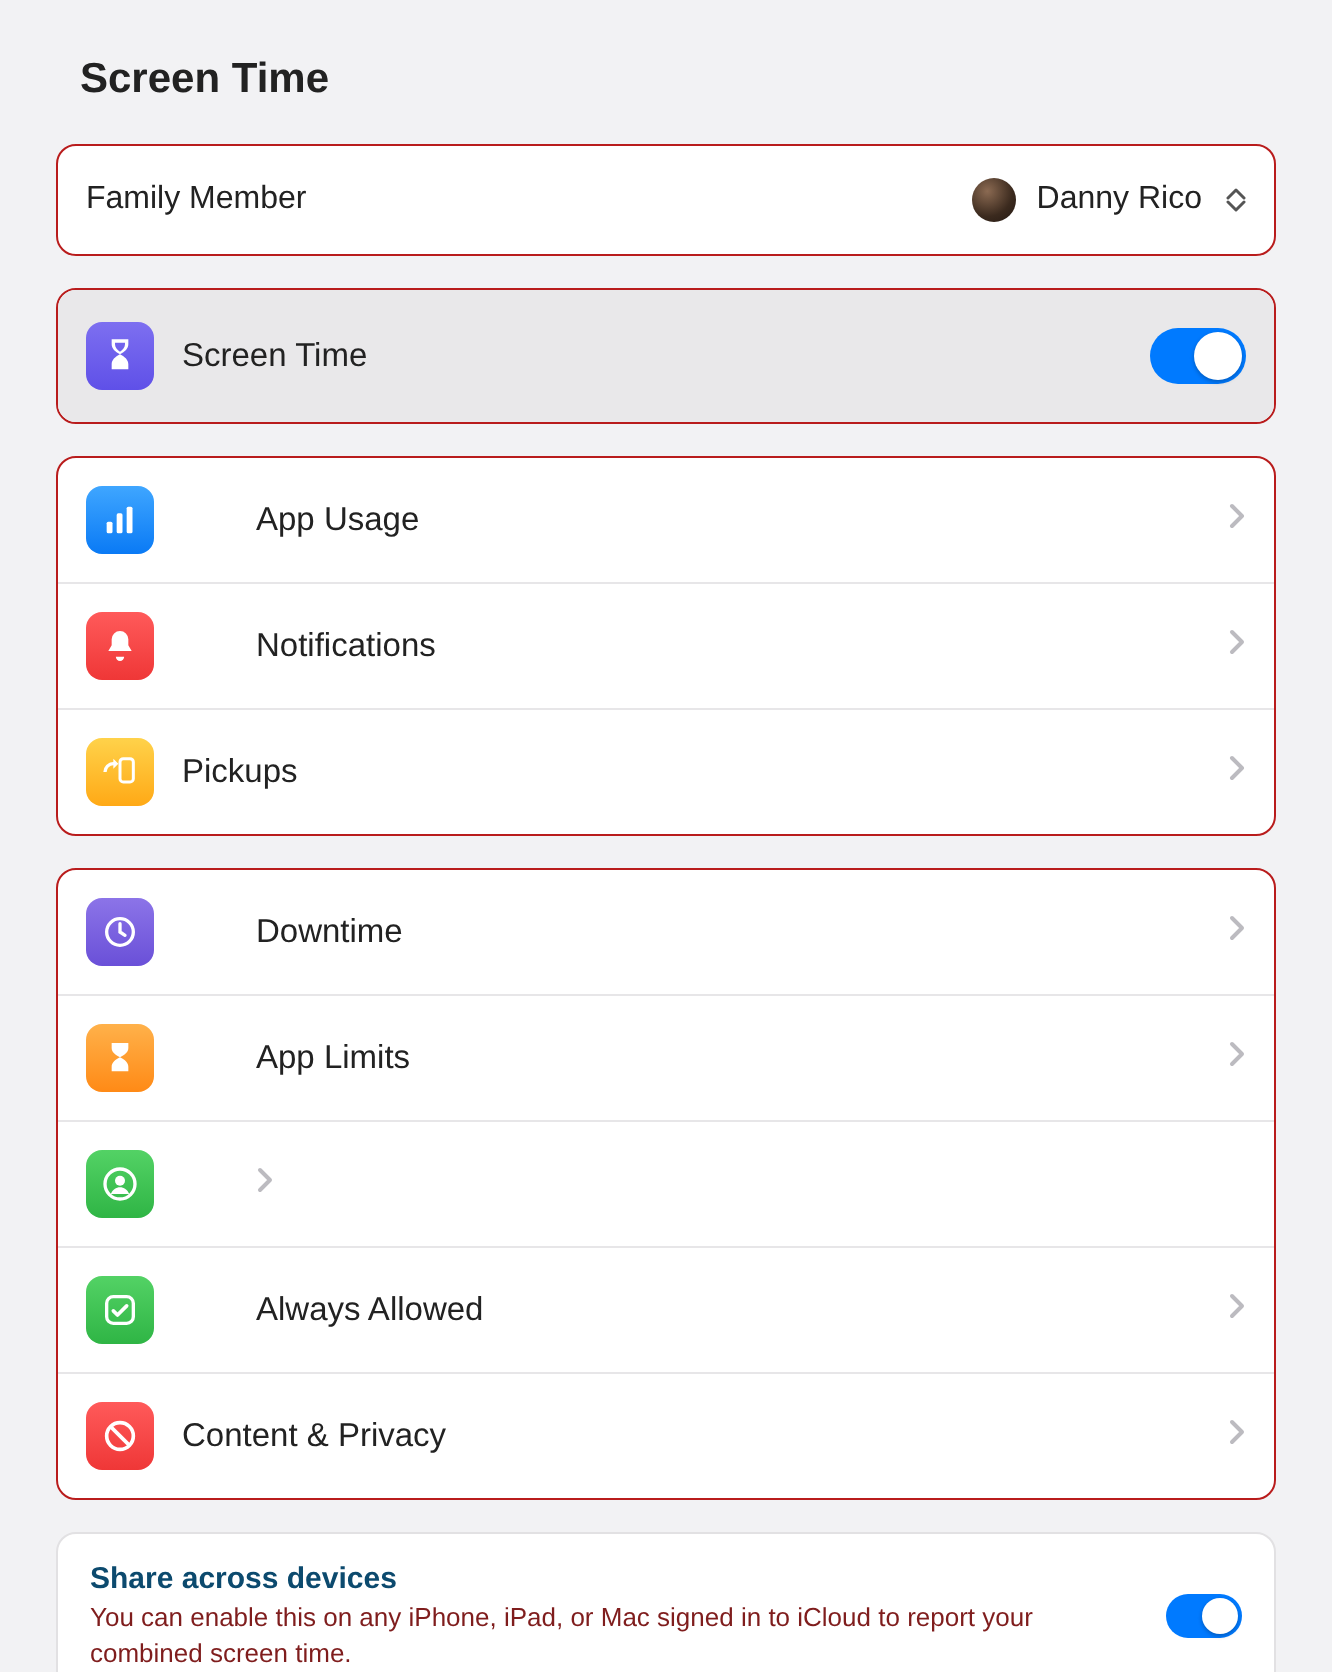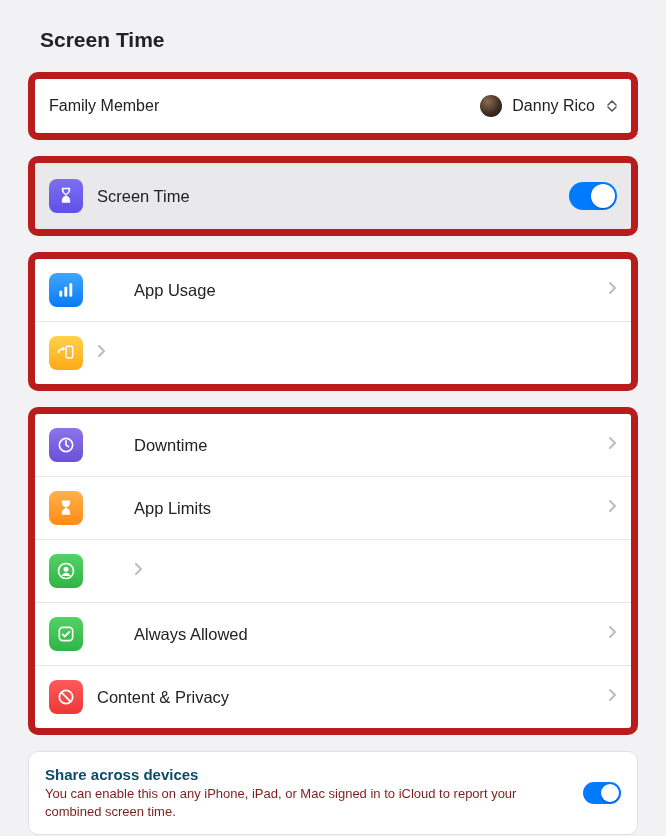--- a/index.html
+++ b/index.html
@@ -19,21 +19,21 @@
       font-size: 21px;
       font-weight: 700;
       color: #222;
       padding: 28px 0 20px 40px;
     }
     .content {
       padding: 0 28px;
     }
     .card {
       background: #fff;
-      border: 7px solid #b91c1c;
+      border: 1px solid #b91c1c;
       border-radius: 10px;
       overflow: hidden;
       margin-bottom: 16px;
     }
     .row {
       display: flex;
       align-items: center;
       padding: 14px 14px;
       min-height: 54px;
     }
@@ -214,27 +214,39 @@
             <rect x="4" y="13" width="3.5" height="7" rx="1"></rect>
             <rect x="10" y="8" width="3.5" height="12" rx="1"></rect>
             <rect x="16" y="4" width="3.5" height="16" rx="1"></rect>
           </svg>
       </div>
       <span class="row-label">App Usage</span>
       <span class="chevron"><svg width="9" height="14" viewBox="0 0 9 14">
             <path d="M2 2 L7 7 L2 12" fill="none" stroke="currentColor" stroke-width="2" stroke-linecap="round" stroke-linejoin="round"></path>
           </svg></span>
     </div>
+    <div class="row sep">
+      <div class="app-icon ic-red">
+        <svg viewBox="0 0 24 24" fill="#fff">
+            <path d="M12 3a5 5 0 0 0-5 5v3.5L5 15h14l-2-3.5V8a5 5 0 0 0-5-5zm0 18a2.5 2.5 0 0 0 2.5-2.5h-5A2.5 2.5 0 0 0 12 21z"></path>
+          </svg>
+      </div>
+      <span class="row-label">Notifications</span>
+      <span class="chevron"><svg width="9" height="14" viewBox="0 0 9 14">
+            <path d="M2 2 L7 7 L2 12" fill="none" stroke="currentColor" stroke-width="2" stroke-linecap="round" stroke-linejoin="round"></path>
+          </svg></span>
+    </div>
     <div class="row">
       <div class="app-icon ic-yellow">
         <svg viewBox="0 0 24 24" fill="#fff">
             <rect x="12" y="4" width="8" height="14" rx="2" fill="none" stroke="#fff" stroke-width="1.8"></rect>
             <path d="M4 12 a4 4 0 0 1 4-4 v2 l3-3-3-3v2a6 6 0 0 0-6 6h2z"></path>
           </svg>
       </div>
+      <span class="row-label">Pickups</span>
       <span class="chevron"><svg width="9" height="14" viewBox="0 0 9 14">
             <path d="M2 2 L7 7 L2 12" fill="none" stroke="currentColor" stroke-width="2" stroke-linecap="round" stroke-linejoin="round"></path>
           </svg></span>
     </div>
   </div>
 
   <div class="card">
     <div class="row sep">
       <div class="app-icon ic-violet">
         <svg viewBox="0 0 24 24" fill="none" stroke="#fff" stroke-width="2">

